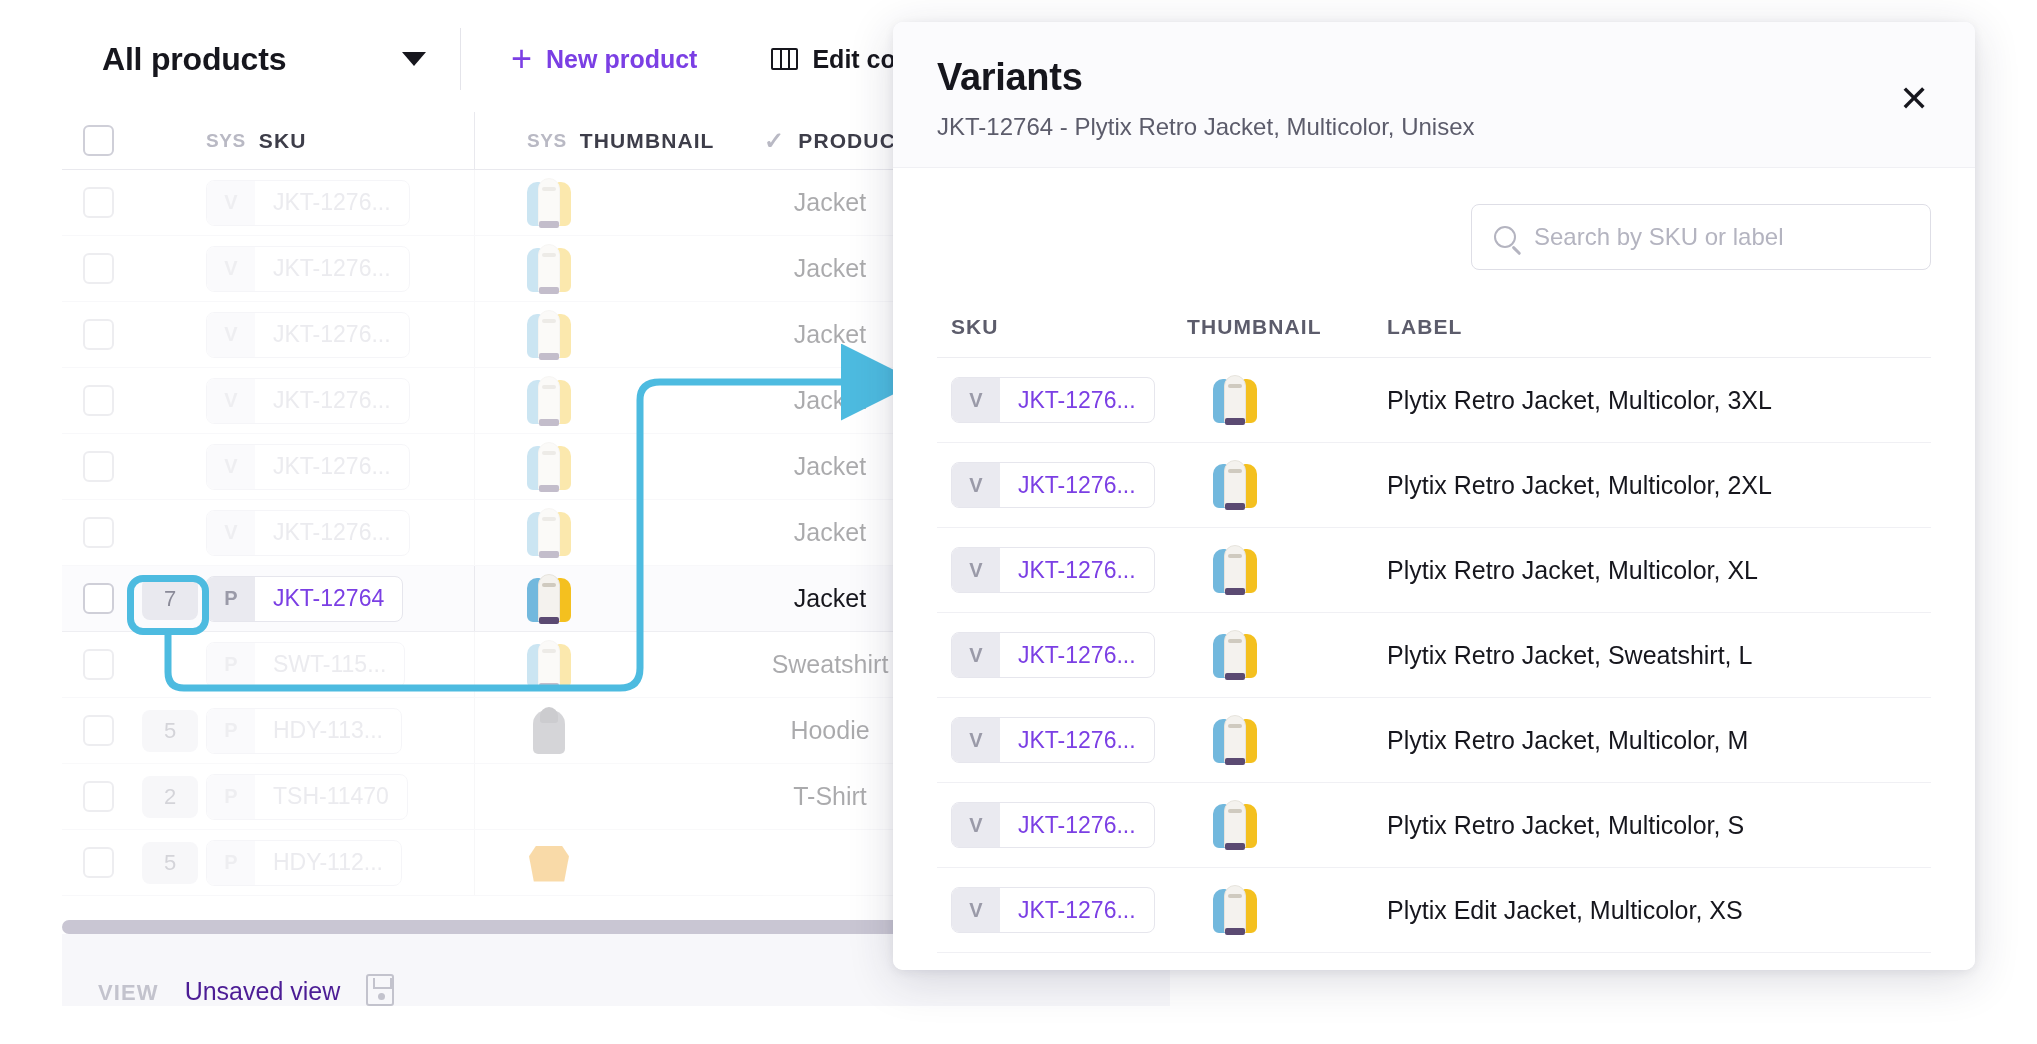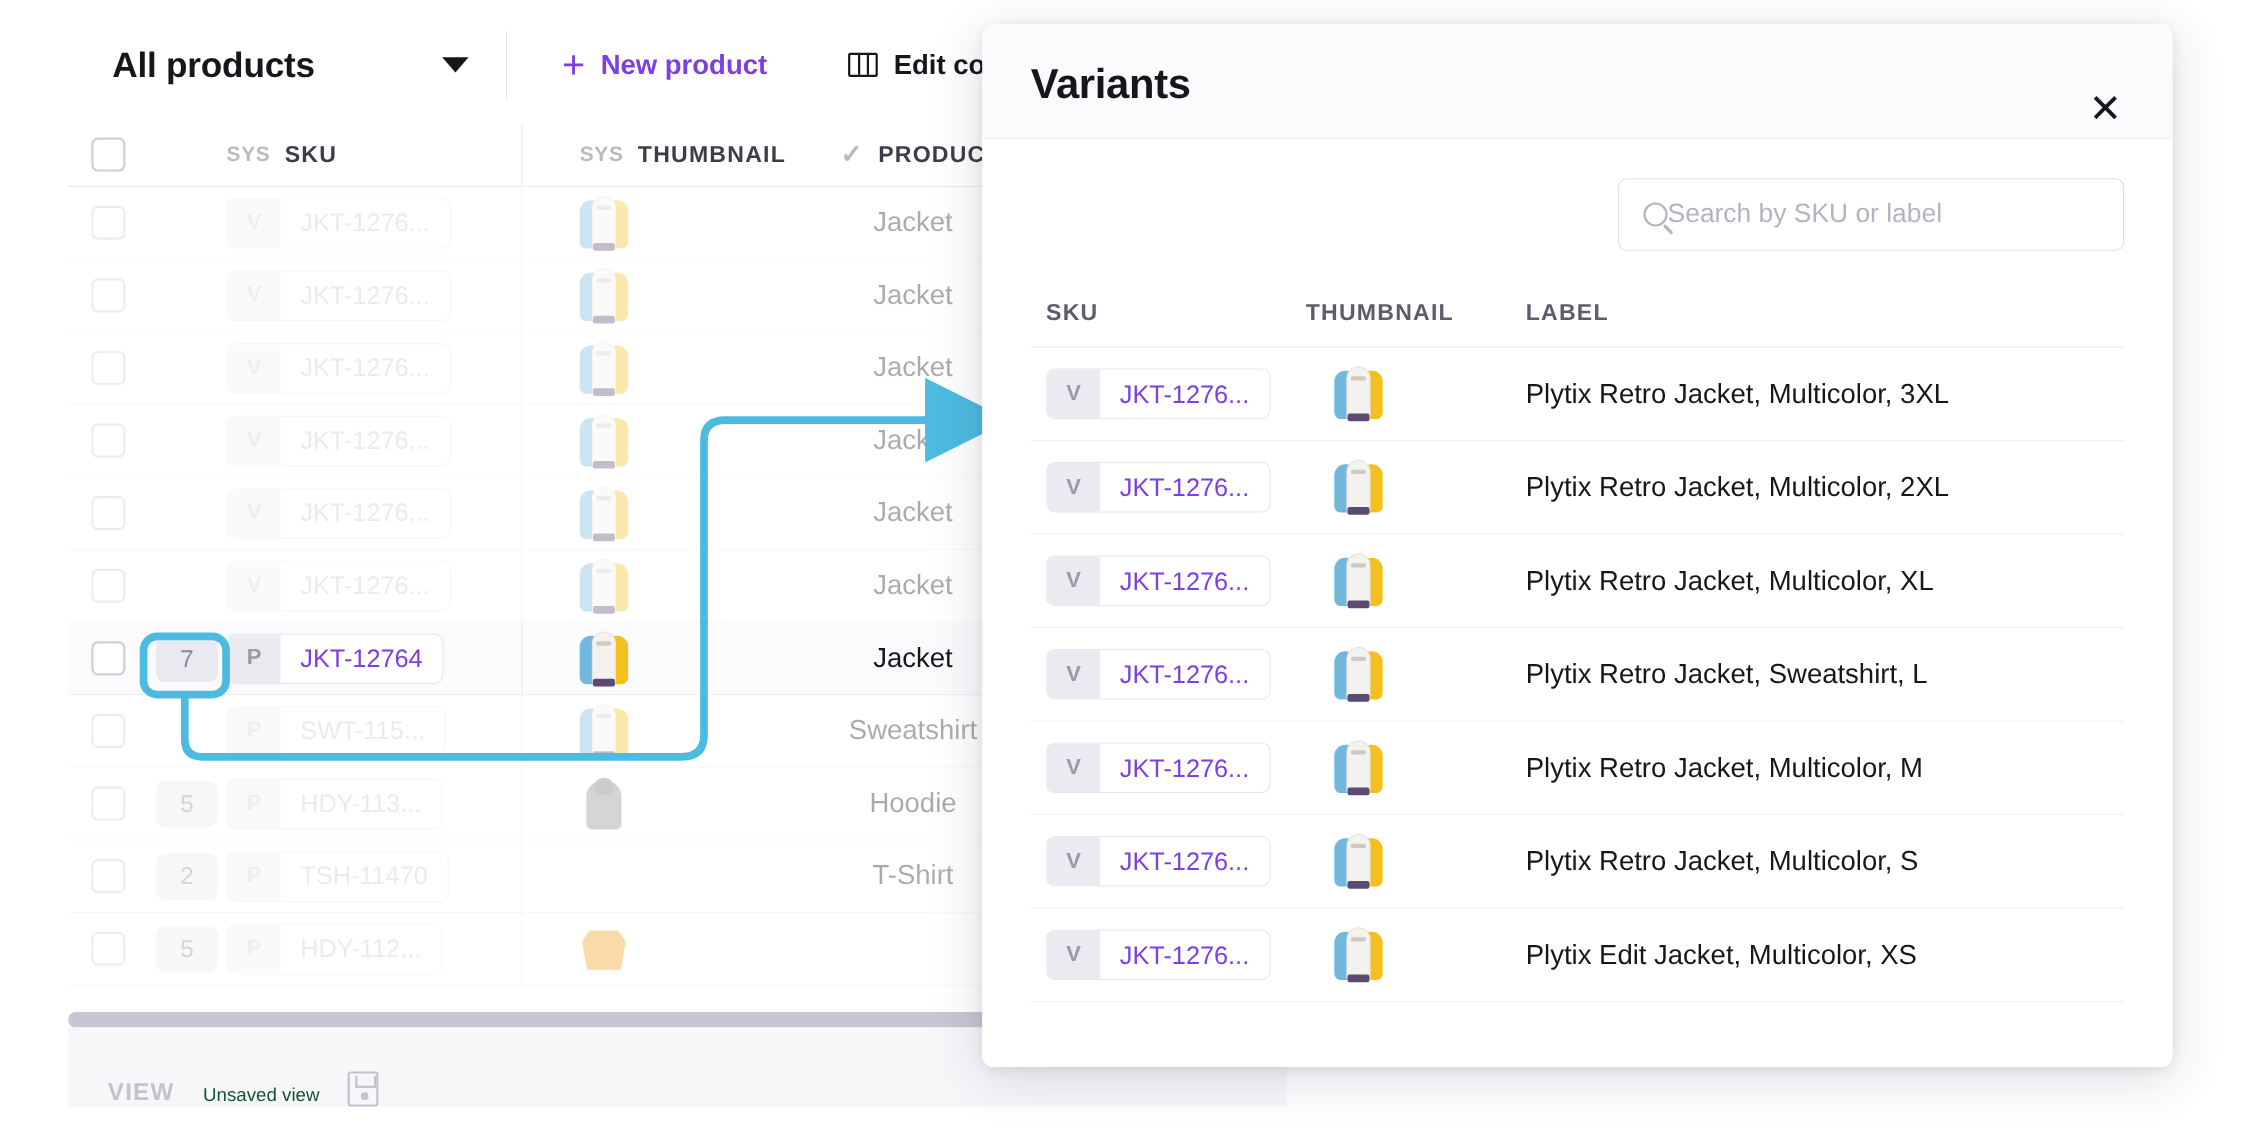--- a/index.html
+++ b/index.html
@@ -92,21 +92,21 @@
             background:#74747d; border-radius:10px 10px 3px 3px; }
   .thumb.orange .og { position:absolute; left:2px; top:8px; width:40px; height:36px;
             background:#ef9b12; clip-path:polygon(18% 0,82% 0,100% 30%,88% 100%,12% 100%,0 30%); }
 
   
   .hscroll-left { position:absolute; left:62px; top:920px; width:1108px; height:14px;
                   background:#c9c6d3; border-radius:7px; }
   .footer { position:absolute; left:62px; top:934px; width:1108px; height:72px;
             background:#f7f7fa; display:flex; align-items:flex-end; gap:26px; padding-left:36px; }
   .footer .flabel { font-size:22px; color:#c3c3cd; letter-spacing:1.1px; font-weight:600; }
-  .footer .fview { font-size:17px; color:#14532d; }
+  .footer .fview { font-size:25px; color:#4c1d95; }
   .save-icon { width:28px; height:32px; border:2.4px solid #c3c3cd; border-radius:3px; position:relative; }
   .save-icon::before { content:""; position:absolute; left:5px; top:2px; width:15px; height:9px; border:2px solid #c3c3cd; border-top:none;}
   .save-icon::after { content:""; position:absolute; left:10px; bottom:4px; width:7px; height:7px; border-radius:50%; background:#c3c3cd;}
 
   
   .anno { position:absolute; left:0; top:0; width:2037px; height:1044px; pointer-events:none; }
   .anno-box { position:absolute; left:127px; top:575px; width:82px; height:60px;
               border:7px solid #4dbbe0; border-radius:16px; }
 
   
@@ -119,21 +119,21 @@
   .panel-head { padding:34px 44px 26px 44px; background:#fbfbfd; position:relative;
                 border-bottom:1px solid #f0f0f4; }
   .panel-title { font-size:38px; font-weight:700; color:#16161d; letter-spacing:-0.3px; }
   .panel-sub { margin-top:14px; font-size:24px; color:#5c5c6b; }
   .panel-close { position:absolute; right:42px; top:58px; width:38px; height:38px; cursor:pointer;
                  display:flex; align-items:center; justify-content:center; font-size:36px; color:#16161d; line-height:1;}
 
   .panel-body { flex:1; display:flex; flex-direction:column; padding:0 44px; background:#fff; }
   .search-row { display:flex; justify-content:flex-end; padding:36px 0 26px 0; }
   .search-box { width:460px; height:66px; border:1.6px solid #dedee6; border-radius:8px;
-                display:flex; align-items:center; padding:0 22px; background:#fff; }
+                display:flex; align-items:center; gap:18px; padding:0 22px; background:#fff; }
   .mag { width:22px; height:22px; border:2.6px solid #b4b4c0; border-radius:50%; position:relative; flex:0 0 auto;}
   .mag::after { content:""; position:absolute; right:-8px; bottom:-6px; width:11px; height:2.8px;
                 background:#b4b4c0; transform:rotate(45deg); border-radius:2px; }
   .search-ph { font-size:24px; color:#b4b4c0; }
 
   .vhead { display:flex; align-items:center; height:62px; border-bottom:1px solid #ededf1; }
   .vh { font-size:21px; font-weight:700; color:#5c5c6b; letter-spacing:1.1px; }
   .vc-sku   { width:250px; flex:0 0 250px; padding-left:14px; }
   .vc-thumb { width:200px; flex:0 0 200px; }
   .vc-label { flex:1; }
@@ -492,20 +492,21 @@
           <path d="M0,0 L11,5.5 L0,11 Z" fill="#4dbbe0"></path>
         </marker>
       </defs>
       <path d="M168,635 L168,672 Q168,688 184,688 L620,688 Q640,688 640,668 L640,400 Q640,382 660,382 L890,382" fill="none" stroke="#4dbbe0" stroke-width="7" stroke-linecap="round" marker-end="url(#ah)"></path>
     </svg>
   </div>
 
   <div class="panel">
     <div class="panel-head">
       <div class="panel-title">Variants</div>
+      <div class="panel-sub">JKT-12764 - Plytix Retro Jacket, Multicolor, Unisex</div>
       <div class="panel-close">✕</div>
     </div>
 
     <div class="panel-body">
       <div class="search-row">
         <div class="search-box">
           <span class="mag"></span>
           <span class="search-ph">Search by SKU or label</span>
         </div>
       </div>

